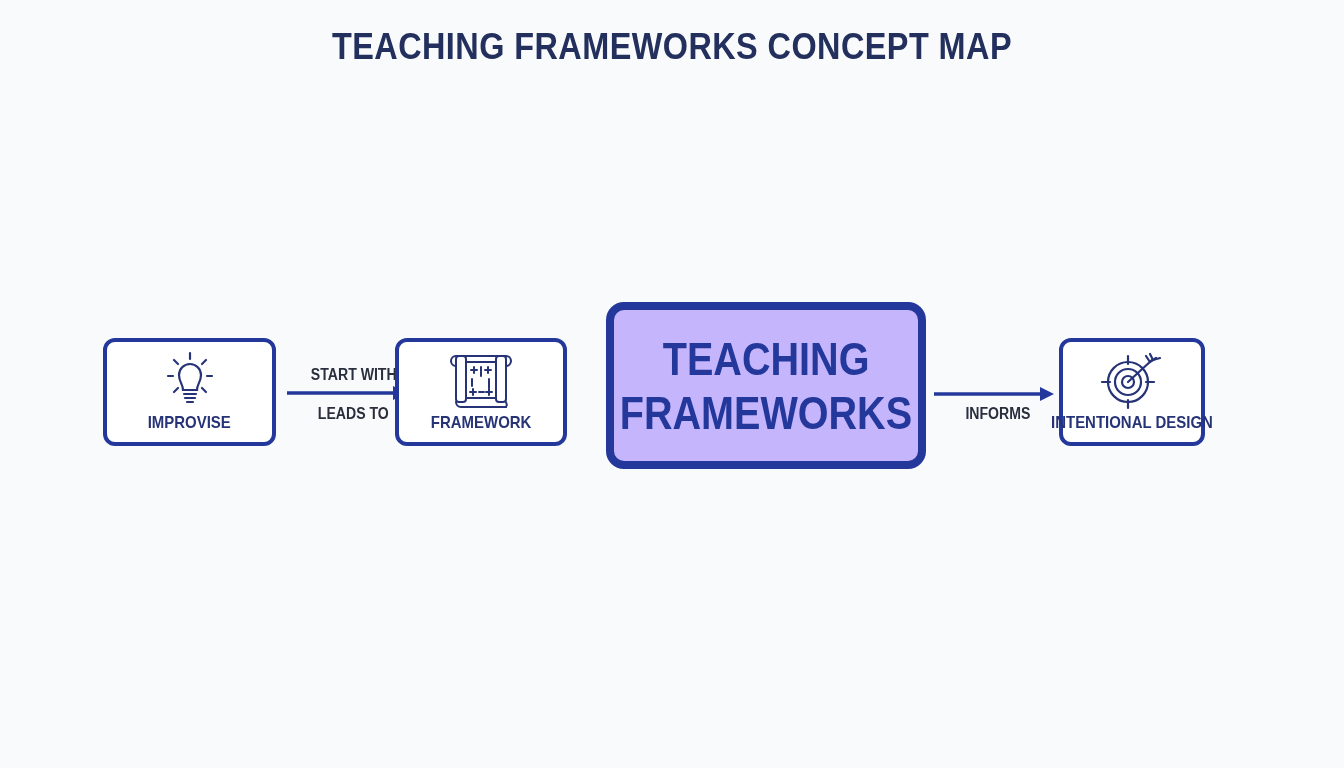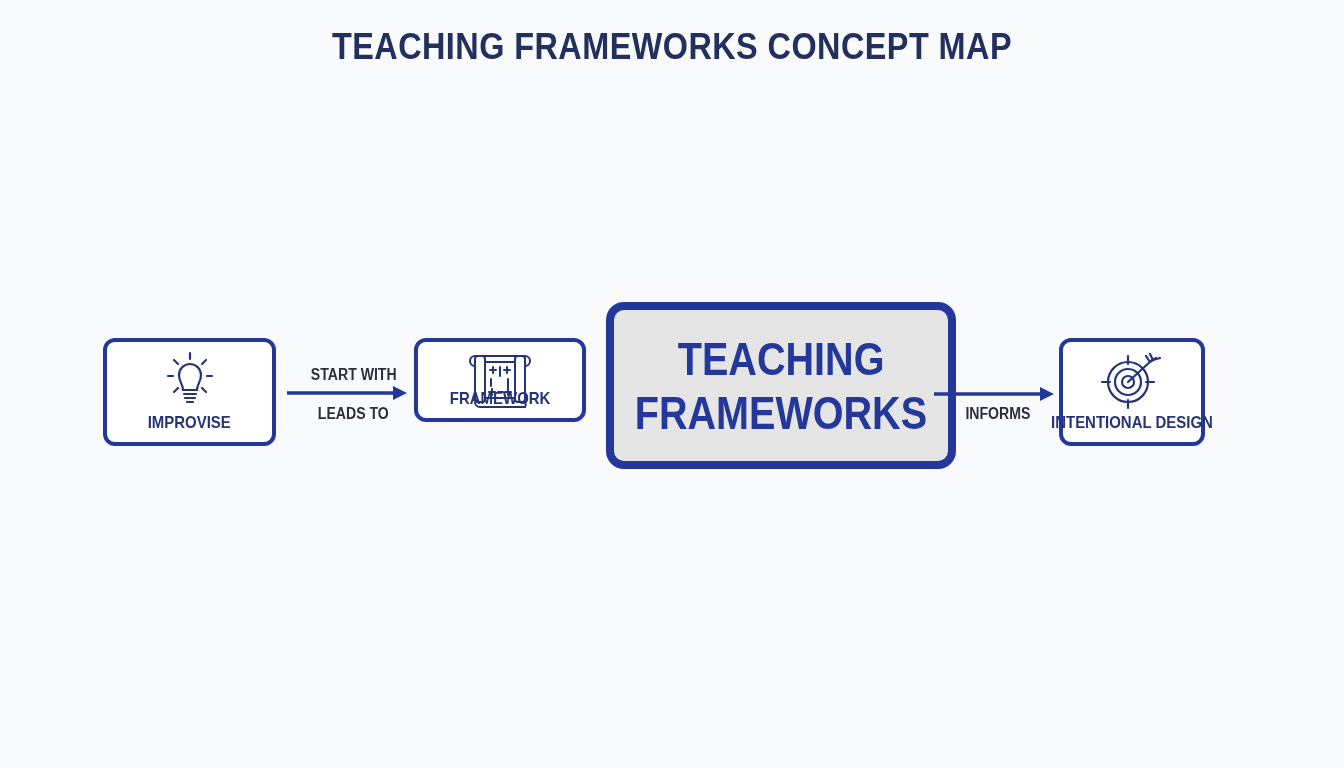--- a/index.html
+++ b/index.html
@@ -34,22 +34,22 @@
     font-family: "Liberation Sans", sans-serif;
     font-weight: 700;
     color: #263377;
     font-size: 17px;
     margin-bottom: 9px;
     transform: scaleX(0.88);
     white-space: nowrap;
   }
   .center-node {
     position: absolute;
-    left: 606px; top: 302px; width: 350px; height: 167px;
-    background: #e5e5e5;
+    left: 606px; top: 302px; width: 320px; height: 167px;
+    background: #c4b5fd;
     border: 8px solid #23389a;
     border-radius: 18px;
     box-sizing: border-box;
     display: flex; flex-direction: column; align-items: center; justify-content: center;
   }
   .center-node .line {
     font-family: "Liberation Sans", sans-serif;
     font-weight: 700;
     color: #23389a;
     font-size: 46px;
@@ -92,21 +92,21 @@
   <span class="label">IMPROVISE</span>
 </div>
 
 <span class="edge-label" style="left:305px; top:366px;">START WITH</span>
 <svg class="arrow" style="left:287px; top:385px;" width="122" height="16" viewBox="0 0 122 16">
   <line x1="0" y1="8" x2="110" y2="8" stroke="#23389a" stroke-width="3.5"></line>
   <polygon points="106,1 120,8 106,15" fill="#23389a"></polygon>
 </svg>
 <span class="edge-label" style="left:313px; top:405px;">LEADS TO</span>
 
-<div class="node" style="left:414px; top:338px; width:172px; height:84px;">
+<div class="node" style="left:395px; top:338px; width:172px; height:108px;">
   <svg class="icon" style="top:10px;" width="66" height="58" viewBox="0 0 66 58">
     <g stroke="#263377" stroke-width="2" fill="none" stroke-linecap="round" stroke-linejoin="round">
       <path d="M8 4 H58 A5 5 0 0 1 58 14"></path>
       <path d="M8 4 A5 5 0 0 0 8 14"></path>
       <rect x="8" y="4" width="10" height="46" rx="3"></rect>
       <rect x="48" y="4" width="10" height="46" rx="3"></rect>
       <path d="M18 10 H48 V46 H18"></path>
       <path d="M8 50 A5 5 0 0 0 13 55 H58"></path>
       <path d="M58 50 A5 5 0 0 1 58 55"></path>
       <line x1="23" y1="18" x2="29" y2="18"></line>

